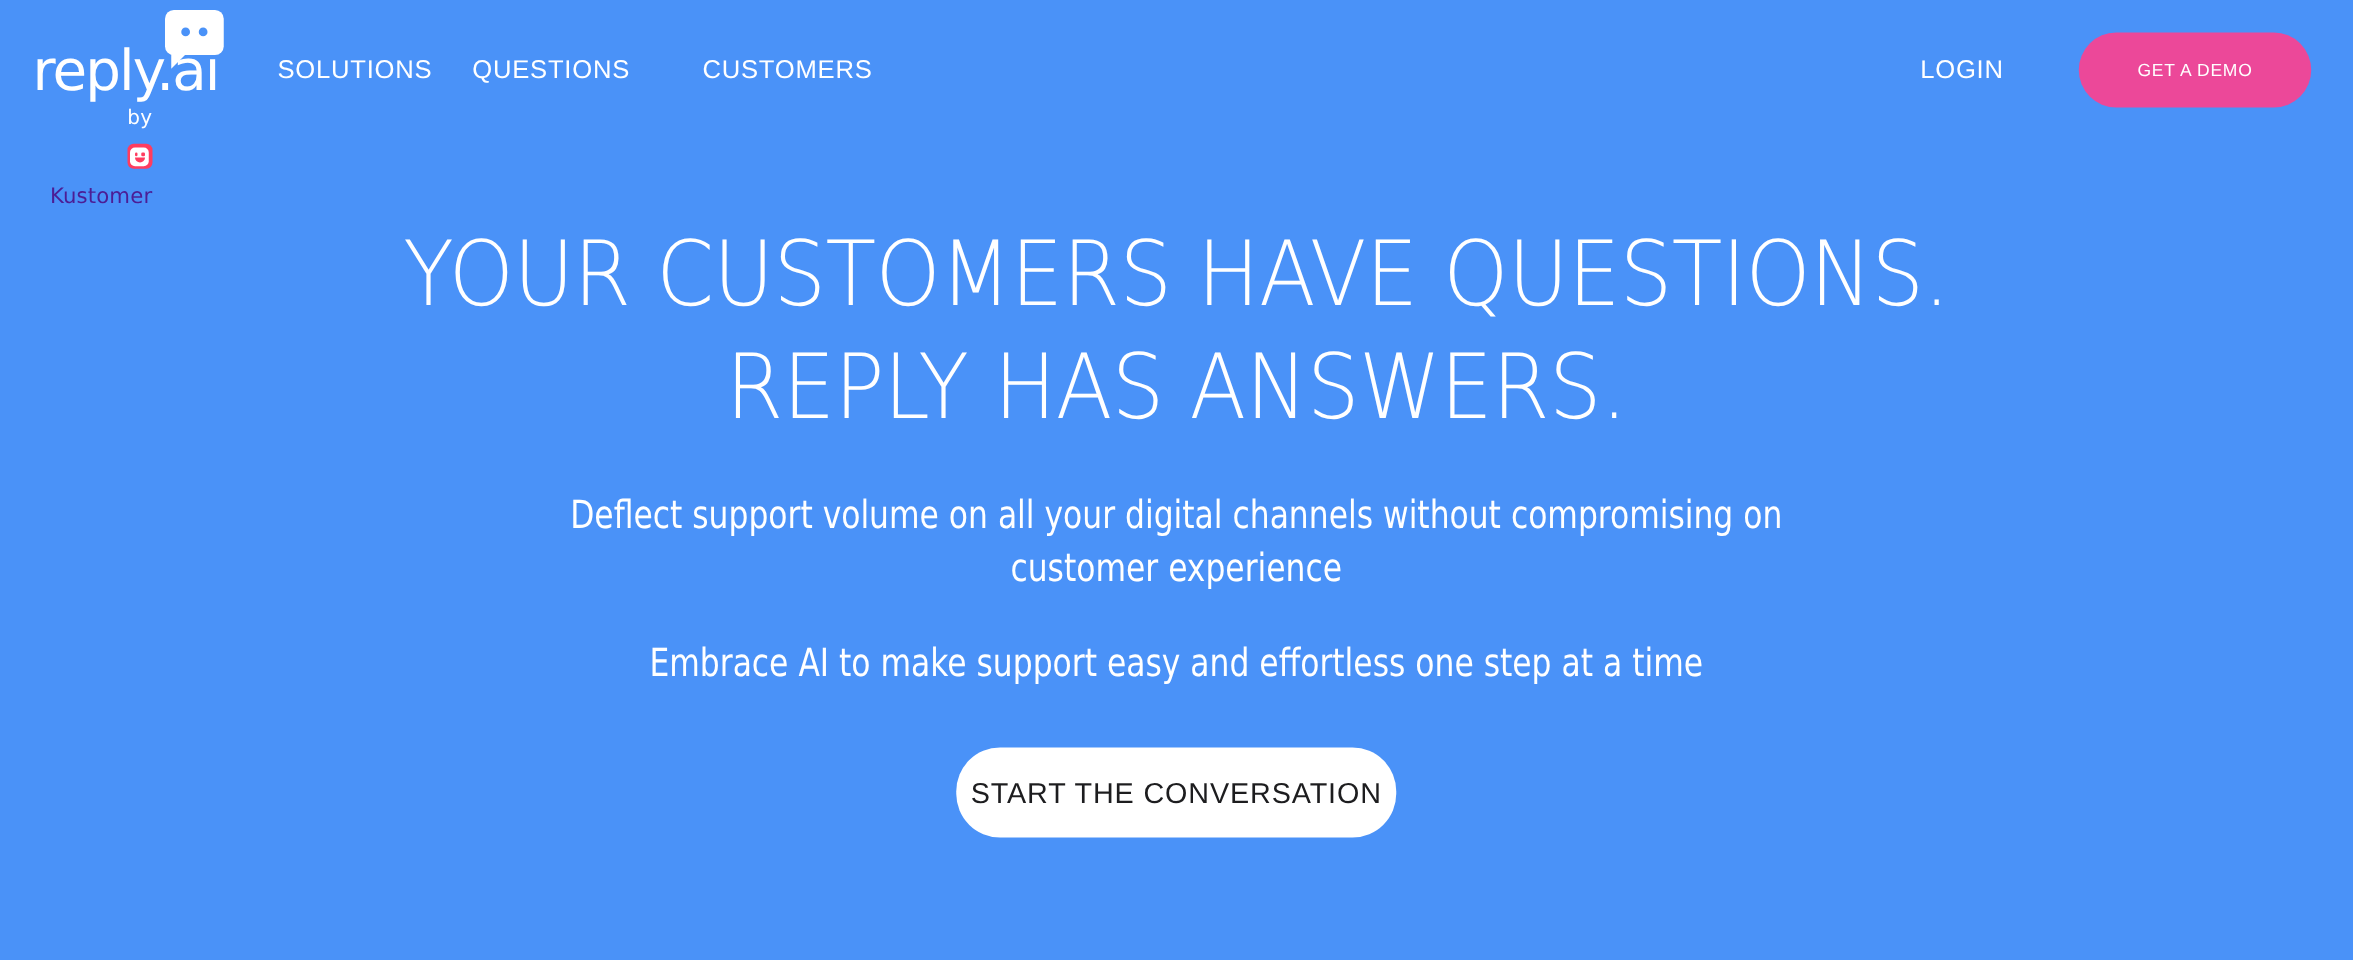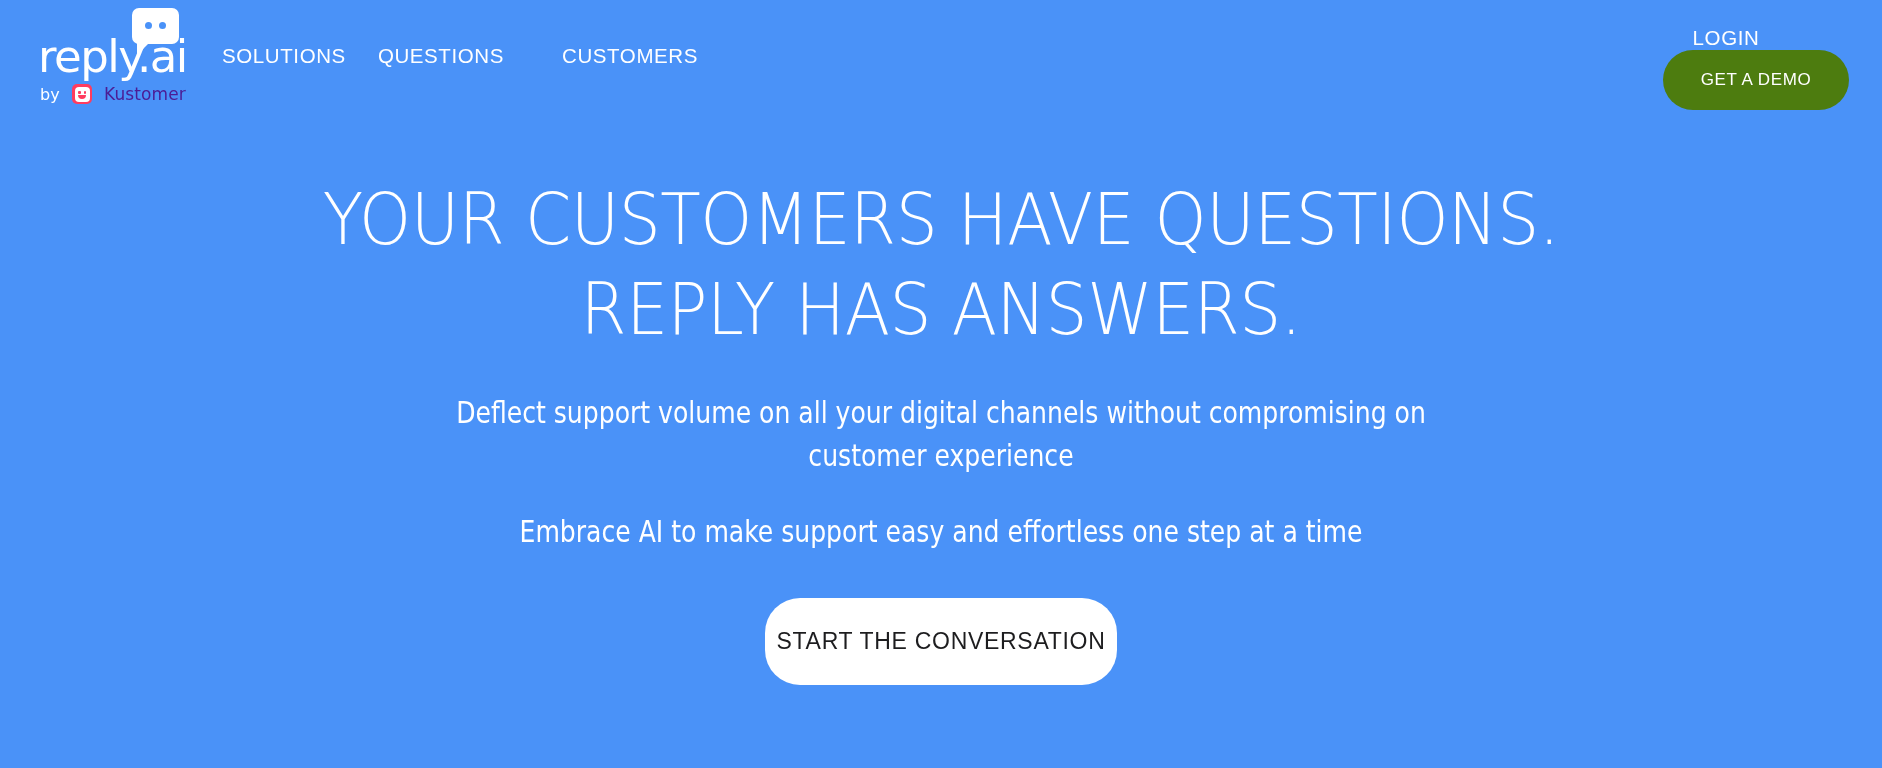--- a/index.html
+++ b/index.html
@@ -35,21 +35,21 @@
     left: 22px;
     top: 8px;
     width: 190px;
     height: 104px;
     text-decoration: none;
     display: block;
   }
 
   .brand-wordmark {
     position: absolute;
-    left: 16px;
+    left: 4px;
     top: 26px;
     font-family: "DejaVu Sans", sans-serif;
     font-size: 45px;
     font-weight: 400;
     letter-spacing: -1.5px;
     color: #ffffff;
     line-height: 1;
     white-space: nowrap;
   }
 
@@ -81,23 +81,24 @@
     background: #4a92f8;
   }
   .bubble-dot.d1 { left: 13px; }
   .bubble-dot.d2 { left: 27px; }
 
   .brand-byline {
     position: absolute;
     left: 18px;
     top: 76px;
     display: flex;
-    align-items: center;
+    align-items: flex-end;
     gap: 12px;
     white-space: nowrap;
+    flex-direction: column;
   }
   .byline-by {
     font-family: "DejaVu Sans", sans-serif;
     font-size: 16px;
     color: #ffffff;
     letter-spacing: 0.2px;
   }
   .kustomer-mark {
     width: 20px;
     height: 20px;
@@ -162,43 +163,42 @@
   .nav-link.item-solutions { margin-right: 32px; }
   .nav-link.item-customers { margin-right: 58px; }
 
   
   .nav-actions {
     position: absolute;
     right: 33px;
     top: 26px;
     display: flex;
     align-items: center;
-    flex-direction: column;
   }
   .login-link {
     font-family: "Liberation Sans", sans-serif;
     font-size: 20.5px;
     letter-spacing: 0.6px;
     color: #ffffff;
     text-decoration: none;
     white-space: nowrap;
     margin-right: 60px;
   }
   .demo-button {
     display: flex;
     align-items: center;
     justify-content: center;
     width: 186px;
     height: 60px;
     border-radius: 30px;
-    background: #4d7c0f;
+    background: #ec4899;
     border: none;
     color: #ffffff;
     font-family: "Liberation Sans", sans-serif;
-    font-size: 17px;
+    font-size: 14px;
     letter-spacing: 0.6px;
     cursor: pointer;
     white-space: nowrap;
   }
 
   
   .hero {
     position: absolute;
     top: 116px;
     left: 0;
@@ -247,21 +247,21 @@
   .cta-wrap {
     padding-top: 47px;
     display: flex;
     justify-content: center;
   }
   .cta-button {
     display: flex;
     align-items: center;
     justify-content: center;
     width: 352px;
-    height: 87px;
+    height: 72px;
     border-radius: 35px;
     background: #ffffff;
     border: none;
     color: #1d1d1f;
     font-family: "Liberation Sans", sans-serif;
     font-size: 23px;
     letter-spacing: 0.7px;
     cursor: pointer;
     white-space: nowrap;
   }

